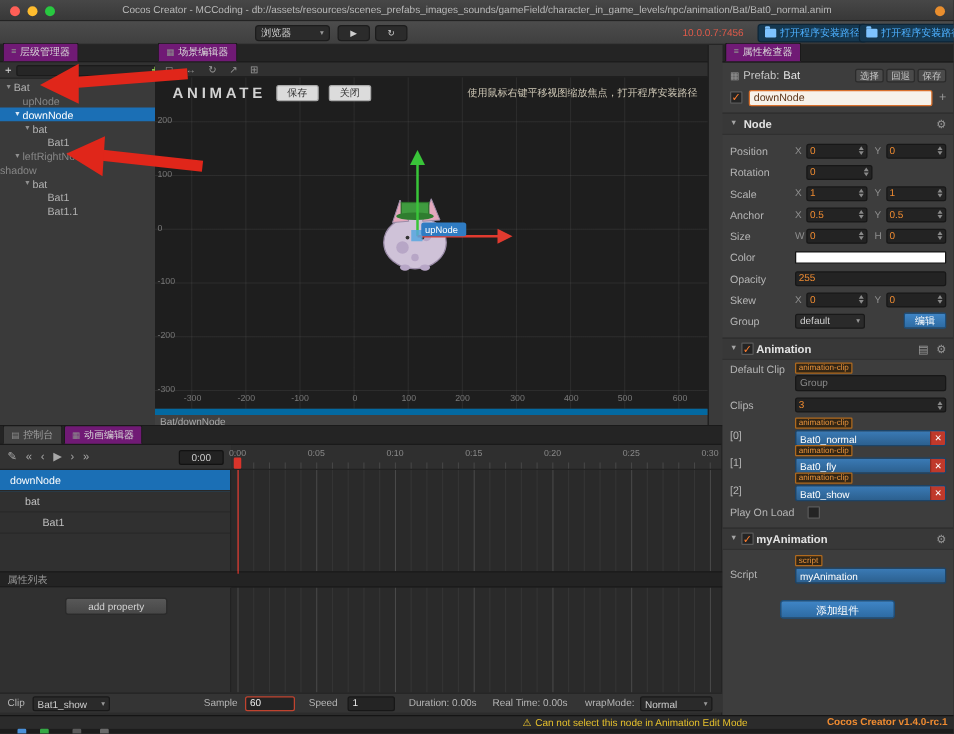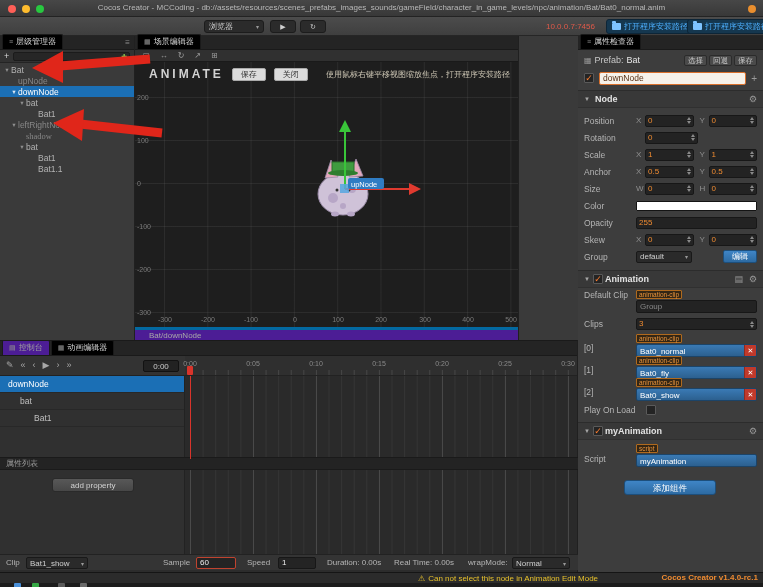--- a/index.html
+++ b/index.html
@@ -35,59 +35,59 @@
   .tb-bluebtn { position:absolute; top:2px; height:15px;
     background:#15374f; border:1px solid #0d2537; border-radius:3px;
     display:flex; align-items:center; gap:3px; padding:0 5px;
     color:#4db0ff; font-size:8px; white-space:nowrap; }
   .folder-ico { width:9px; height:7px; background:#7ec3ff; border-radius:1px; position:relative; flex:none; }
   .folder-ico::before { content:""; position:absolute; left:0; top:-2px; width:4px; height:2px; background:#7ec3ff; border-radius:1px 1px 0 0; }
 
   
   .tabs { position:absolute; left:0; top:0; right:0; height:14px; background:#242424;
     border-bottom:1px solid #1a1a1a; display:flex; align-items:flex-end; padding-left:2px; gap:1px; }
-  .tab { background:#4c1d95; color:#9f9f9f; font-size:8px; padding:1px 6px 2px;
+  .tab { background:#404040; color:#9f9f9f; font-size:8px; padding:1px 6px 2px;
     border:1px solid #1a1a1a; border-bottom:none; border-radius:2px 2px 0 0;
     display:flex; gap:3px; align-items:center; white-space:nowrap; }
-  .tab.active { background:#000000; color:#d8d8d8; }
+  .tab.active { background:#701a75; color:#d8d8d8; }
   .tab .tico { font-size:7px; color:#8d8d8d; }
   .tabs .rmenu { margin-left:auto; margin-right:4px; color:#8d8d8d; font-size:8px; align-self:center; }
 
   
   .hierarchy { left:0; top:36px; width:135px; height:304px; background:#3a3a3a; border-right:1px solid #202020; }
   .h-toolbar { position:absolute; left:0; top:14px; right:0; height:13px; background:#323232;
     border-bottom:1px solid #242424; display:flex; align-items:center; padding:0 4px; gap:4px; }
   .h-plus { color:#d8d8d8; font-size:9px; line-height:9px; }
   .h-search { flex:1; height:9px; background:#262626; border:1px solid #1b1b1b; border-radius:2px;
     display:flex; align-items:center; justify-content:flex-end; padding:0 2px; }
   .h-search .g { color:#8bc34a; font-size:7px; line-height:7px; }
   .tree { position:absolute; left:0; top:27px; right:0; bottom:0; padding-top:1px; }
   .hrow { height:11px; display:flex; align-items:center; font-size:8.5px; color:#b3b3b3; white-space:nowrap; }
   .hrow .tri { width:8px; flex:none; color:#8f8f8f; font-size:5.5px; text-align:center; }
   .hrow.sel { background:#1b6fb5; color:#fff; }
   .hrow.dim { color:#878787; }
 
   
-  .scene { left:135px; top:36px; width:384px; height:304px; background:#1d1d1d; border-right:1px solid #202020; }
+  .scene { left:124px; top:36px; width:443px; height:304px; background:#1d1d1d; border-right:1px solid #202020; }
   .s-toolbar { position:absolute; left:0; top:14px; right:0; height:12px; background:#303030;
     border-bottom:1px solid #1a1a1a; display:flex; align-items:center; gap:10px; padding:0 8px; color:#9a9a9a; font-size:8px; }
   .canvas { position:absolute; left:0; right:0; top:26px; bottom:13px; background-color:#1e1e1e; overflow:hidden;
     background-image:
       linear-gradient(to right, rgba(130,130,130,0.14) 1px, transparent 1px),
       linear-gradient(to bottom, rgba(130,130,130,0.14) 1px, transparent 1px);
     background-size:43.3px 43px; background-position:29px 35px; }
   .animate-bar { position:absolute; left:14px; right:8px; top:5px; height:14px; display:flex; align-items:center; gap:8px; }
   .animate-word { color:#d2d2d2; font-weight:bold; font-size:12px; letter-spacing:3px; }
   .mini-btn { background:#dcdcdc; color:#333; border:1px solid #aaa; border-radius:2px;
     font-size:8px; height:13px; line-height:11px; padding:0 8px; }
   .scene-hint { margin-left:auto; color:#cfc8b6; font-size:8px; white-space:nowrap; }
   .vr { position:absolute; left:2px; width:16px; text-align:left; color:#7a7a7a; font-size:7px; transform:translateY(-50%); }
   .hr { position:absolute; bottom:4px; transform:translateX(-50%); color:#7a7a7a; font-size:7px; }
-  .breadcrumb { position:absolute; left:0; right:0; bottom:0; height:13px; background:#4c1d95;
-    border-top:3px solid #0369a1; line-height:12px; padding:0 14px; color:#a8a8a8; font-size:8px; }
+  .breadcrumb { position:absolute; left:0; right:0; bottom:0; height:13px; background:#404040;
+    border-top:5px solid #0369a1; line-height:12px; padding:0 4px; color:#a8a8a8; font-size:8px; }
 
   
   .bottom { left:0; top:340px; width:578px; height:232px; background:#2c2c2c; border-right:1px solid #202020; border-top:1px solid #1a1a1a; }
   .bottom .tabs { height:15px; }
   .transport { position:absolute; left:0; top:15px; width:185px; height:20px; background:#333;
     border-bottom:1px solid #222; display:flex; align-items:center; gap:7px; padding:0 6px; color:#a8a8a8; font-size:9px; }
   .t-ico { font-size:9px; line-height:9px; }
   .timefld { margin-left:auto; width:36px; height:12px; background:#222; border:1px solid #121212; border-radius:2px;
     color:#ccc; font-size:8px; text-align:center; line-height:11px; }
   .ruler { position:absolute; left:185px; right:0; top:15px; height:20px; background:#2f2f2f; border-bottom:1px solid #222;
@@ -244,21 +244,21 @@
         <span class="tri">▼</span>
         <span>bat</span>
       </div>
       <div class="hrow" style="padding-left:38px;">
         <span>Bat1</span>
       </div>
       <div class="hrow dim" style="padding-left:10px;">
         <span class="tri">▼</span>
         <span>leftRightNode</span>
       </div>
-      <div class="hrow dim" style="padding-left:26px;font-family:Liberation Serif, serif;">
+      <div class="hrow dim" style="">
         <span>shadow</span>
       </div>
       <div class="hrow" style="padding-left:18px;">
         <span class="tri">▼</span>
         <span>bat</span>
       </div>
       <div class="hrow" style="padding-left:38px;">
         <span>Bat1</span>
       </div>
       <div class="hrow" style="padding-left:38px;">

